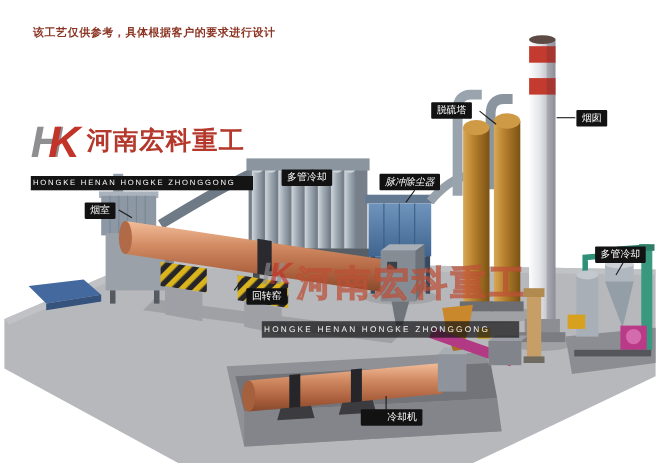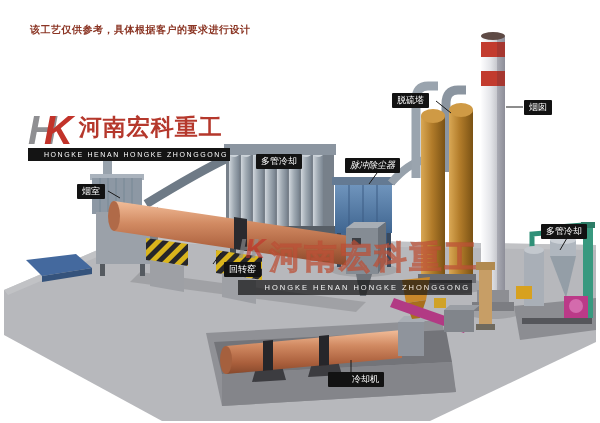--- a/index.html
+++ b/index.html
@@ -21,22 +21,22 @@
   .lbl-cooler{left:328px;top:372px;padding-left:24px;}
   
   .wm{position:absolute;z-index:5;}
   .wm-row{display:flex;}
   .wm-logo{font-style:italic;font-weight:bold;line-height:0.9;}
   .wm-top{left:28px;top:112px;width:202px;}
   .wm-top .wm-logo{font-size:40px;}
   .wm-h{color:#8f8f92;}
   .wm-k{color:#c2332a;margin-left:-13px;}
   .wm-cn{font-size:23px;font-weight:bold;color:#b5382c;letter-spacing:1px;margin-left:6px;white-space:nowrap;}
-  .wm-bar{margin-top:0;background:#141414;color:#ffffff;font-size:7px;letter-spacing:1.6px;
-          text-align:right;padding:3px 2px;white-space:nowrap;}
+  .wm-bar{margin-top:12px;background:#141414;color:#ffffff;font-size:7px;letter-spacing:1.6px;
+          text-align:left;padding:3px 2px;white-space:nowrap;}
   .wm-center{left:238px;top:236px;width:234px;opacity:0.85;}
   .wm-center .wm-logo{font-size:28px;opacity:0.75;}
   .wm-cn-outline{font-size:32px;font-weight:bold;letter-spacing:3px;white-space:nowrap;margin-left:4px;
                  color:rgba(230,140,110,0.32);-webkit-text-stroke:1.2px rgba(185,75,50,0.8);}
   .wm-bar.semi{background:rgba(18,18,18,0.82);font-size:7.5px;letter-spacing:2px;}
 </style>
 </head>
 <body>
 
 <div class="stage">

